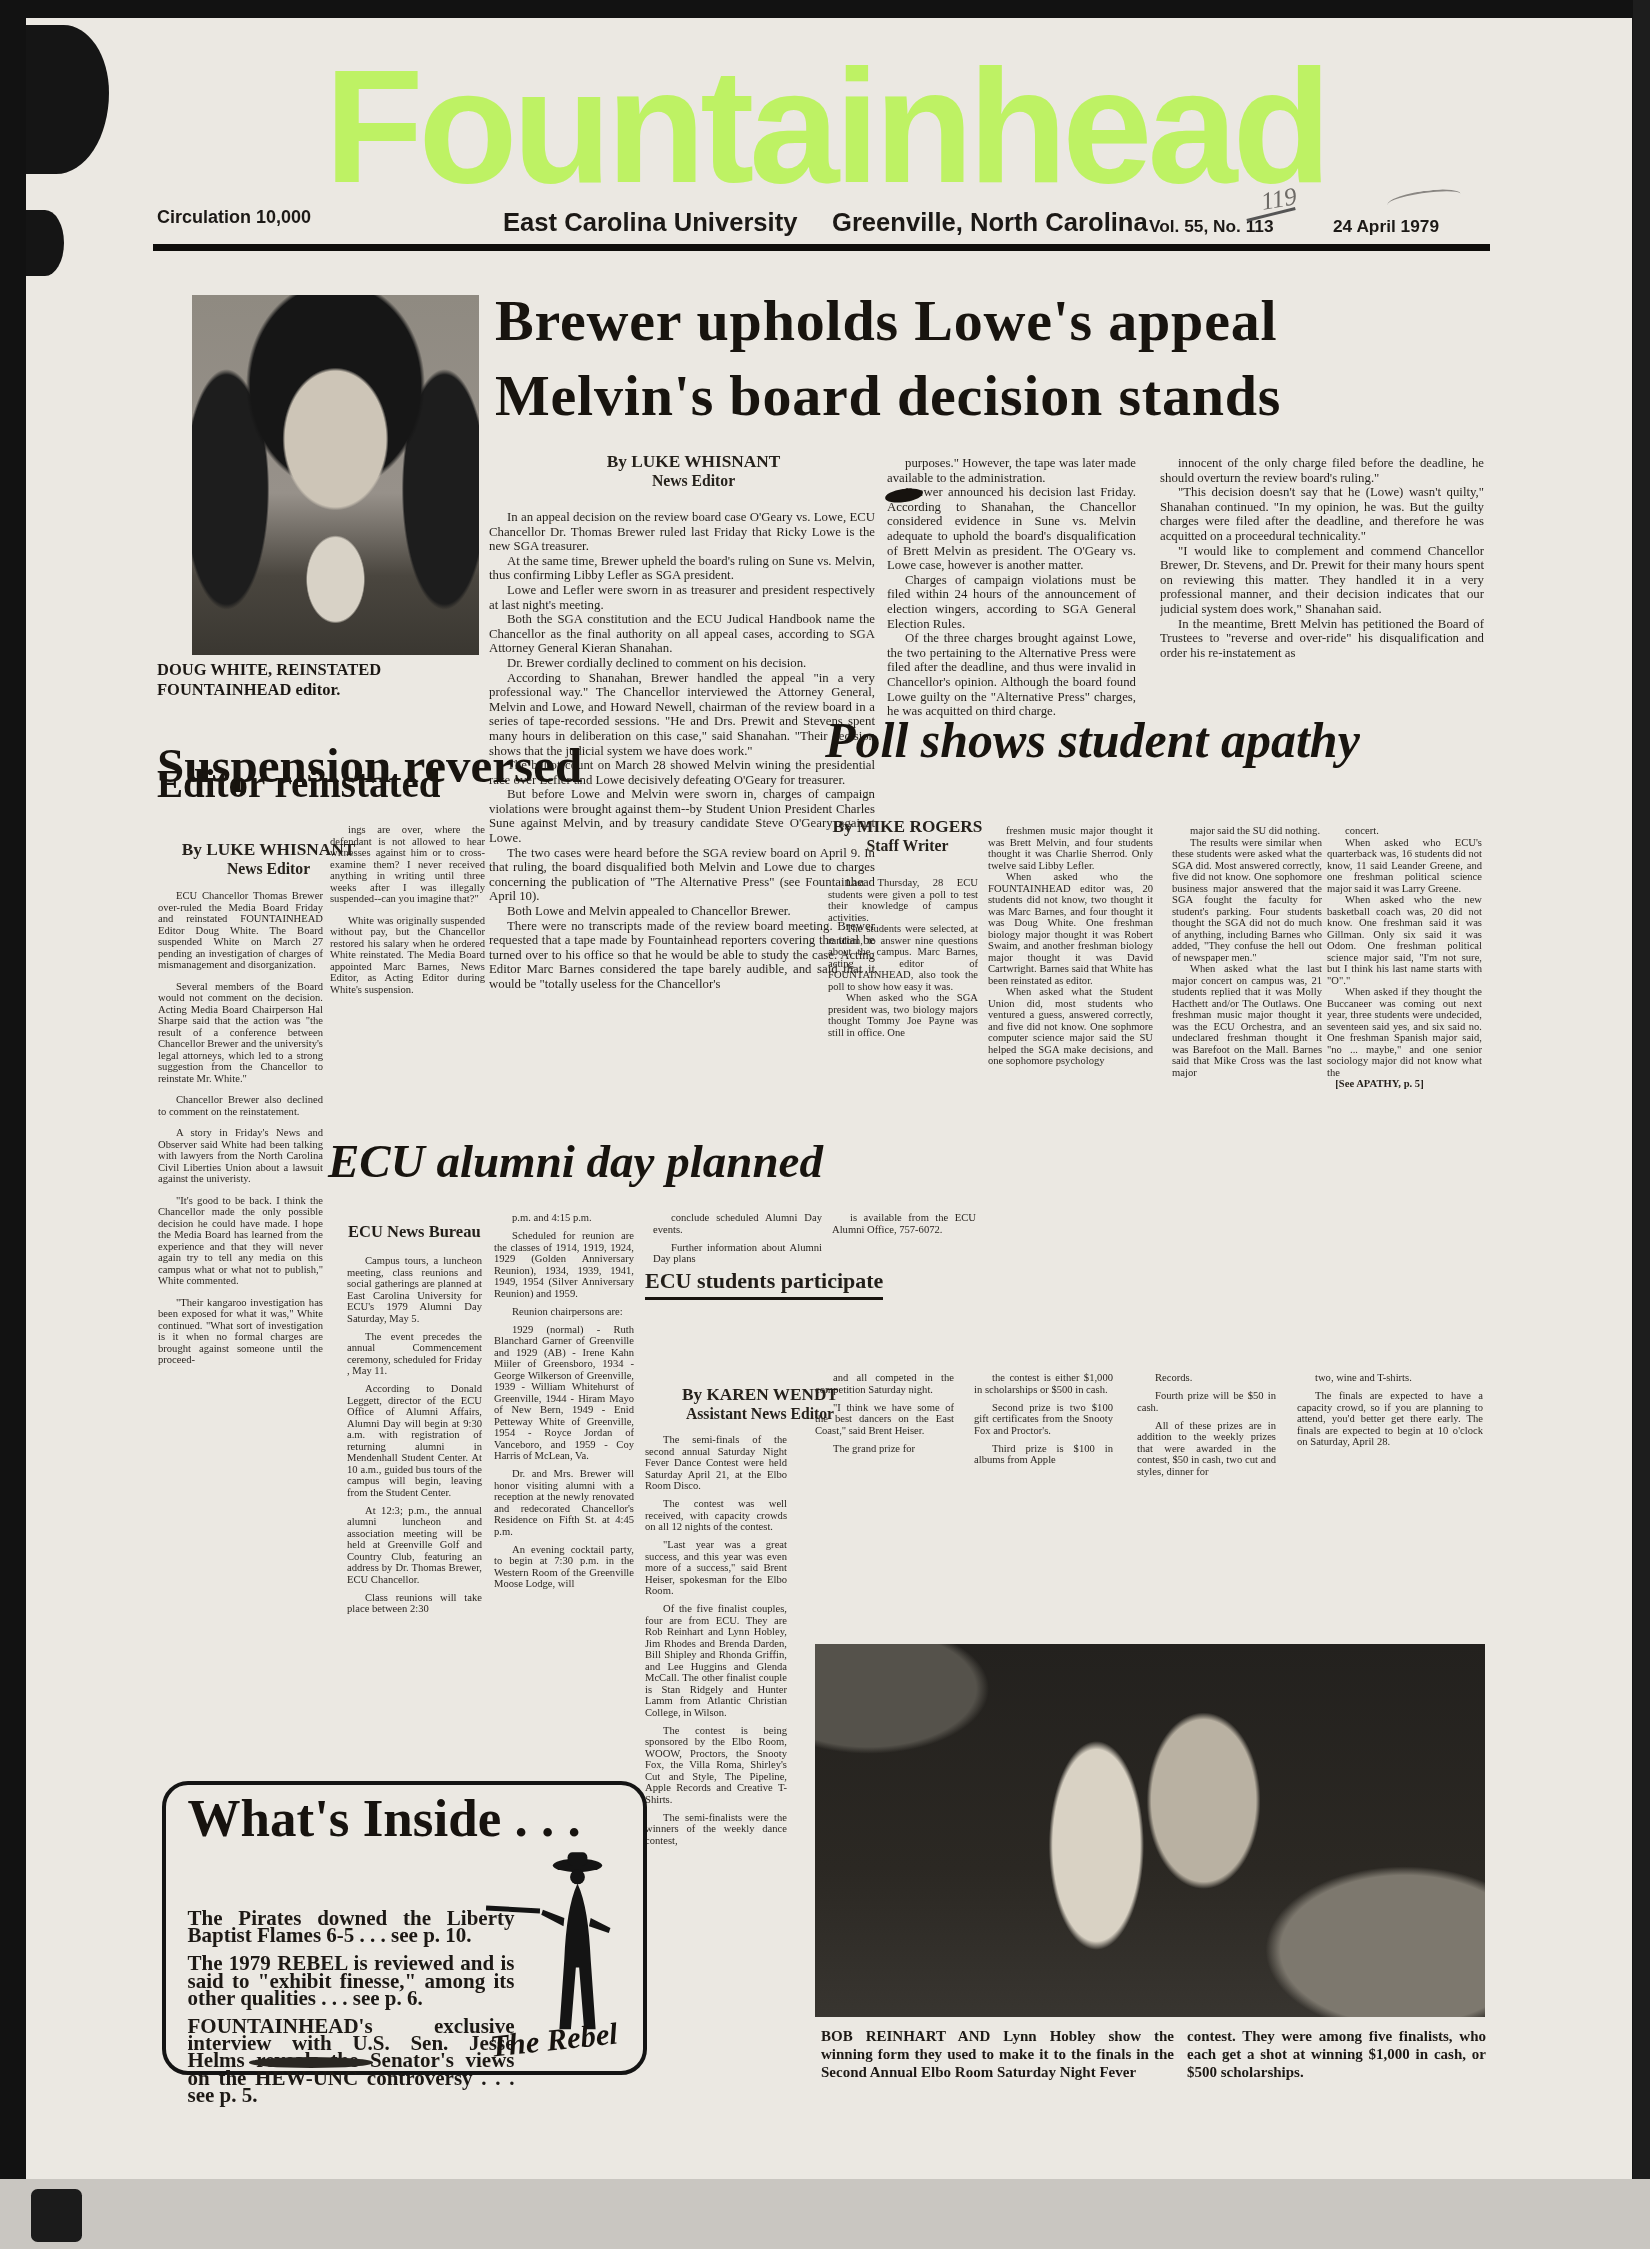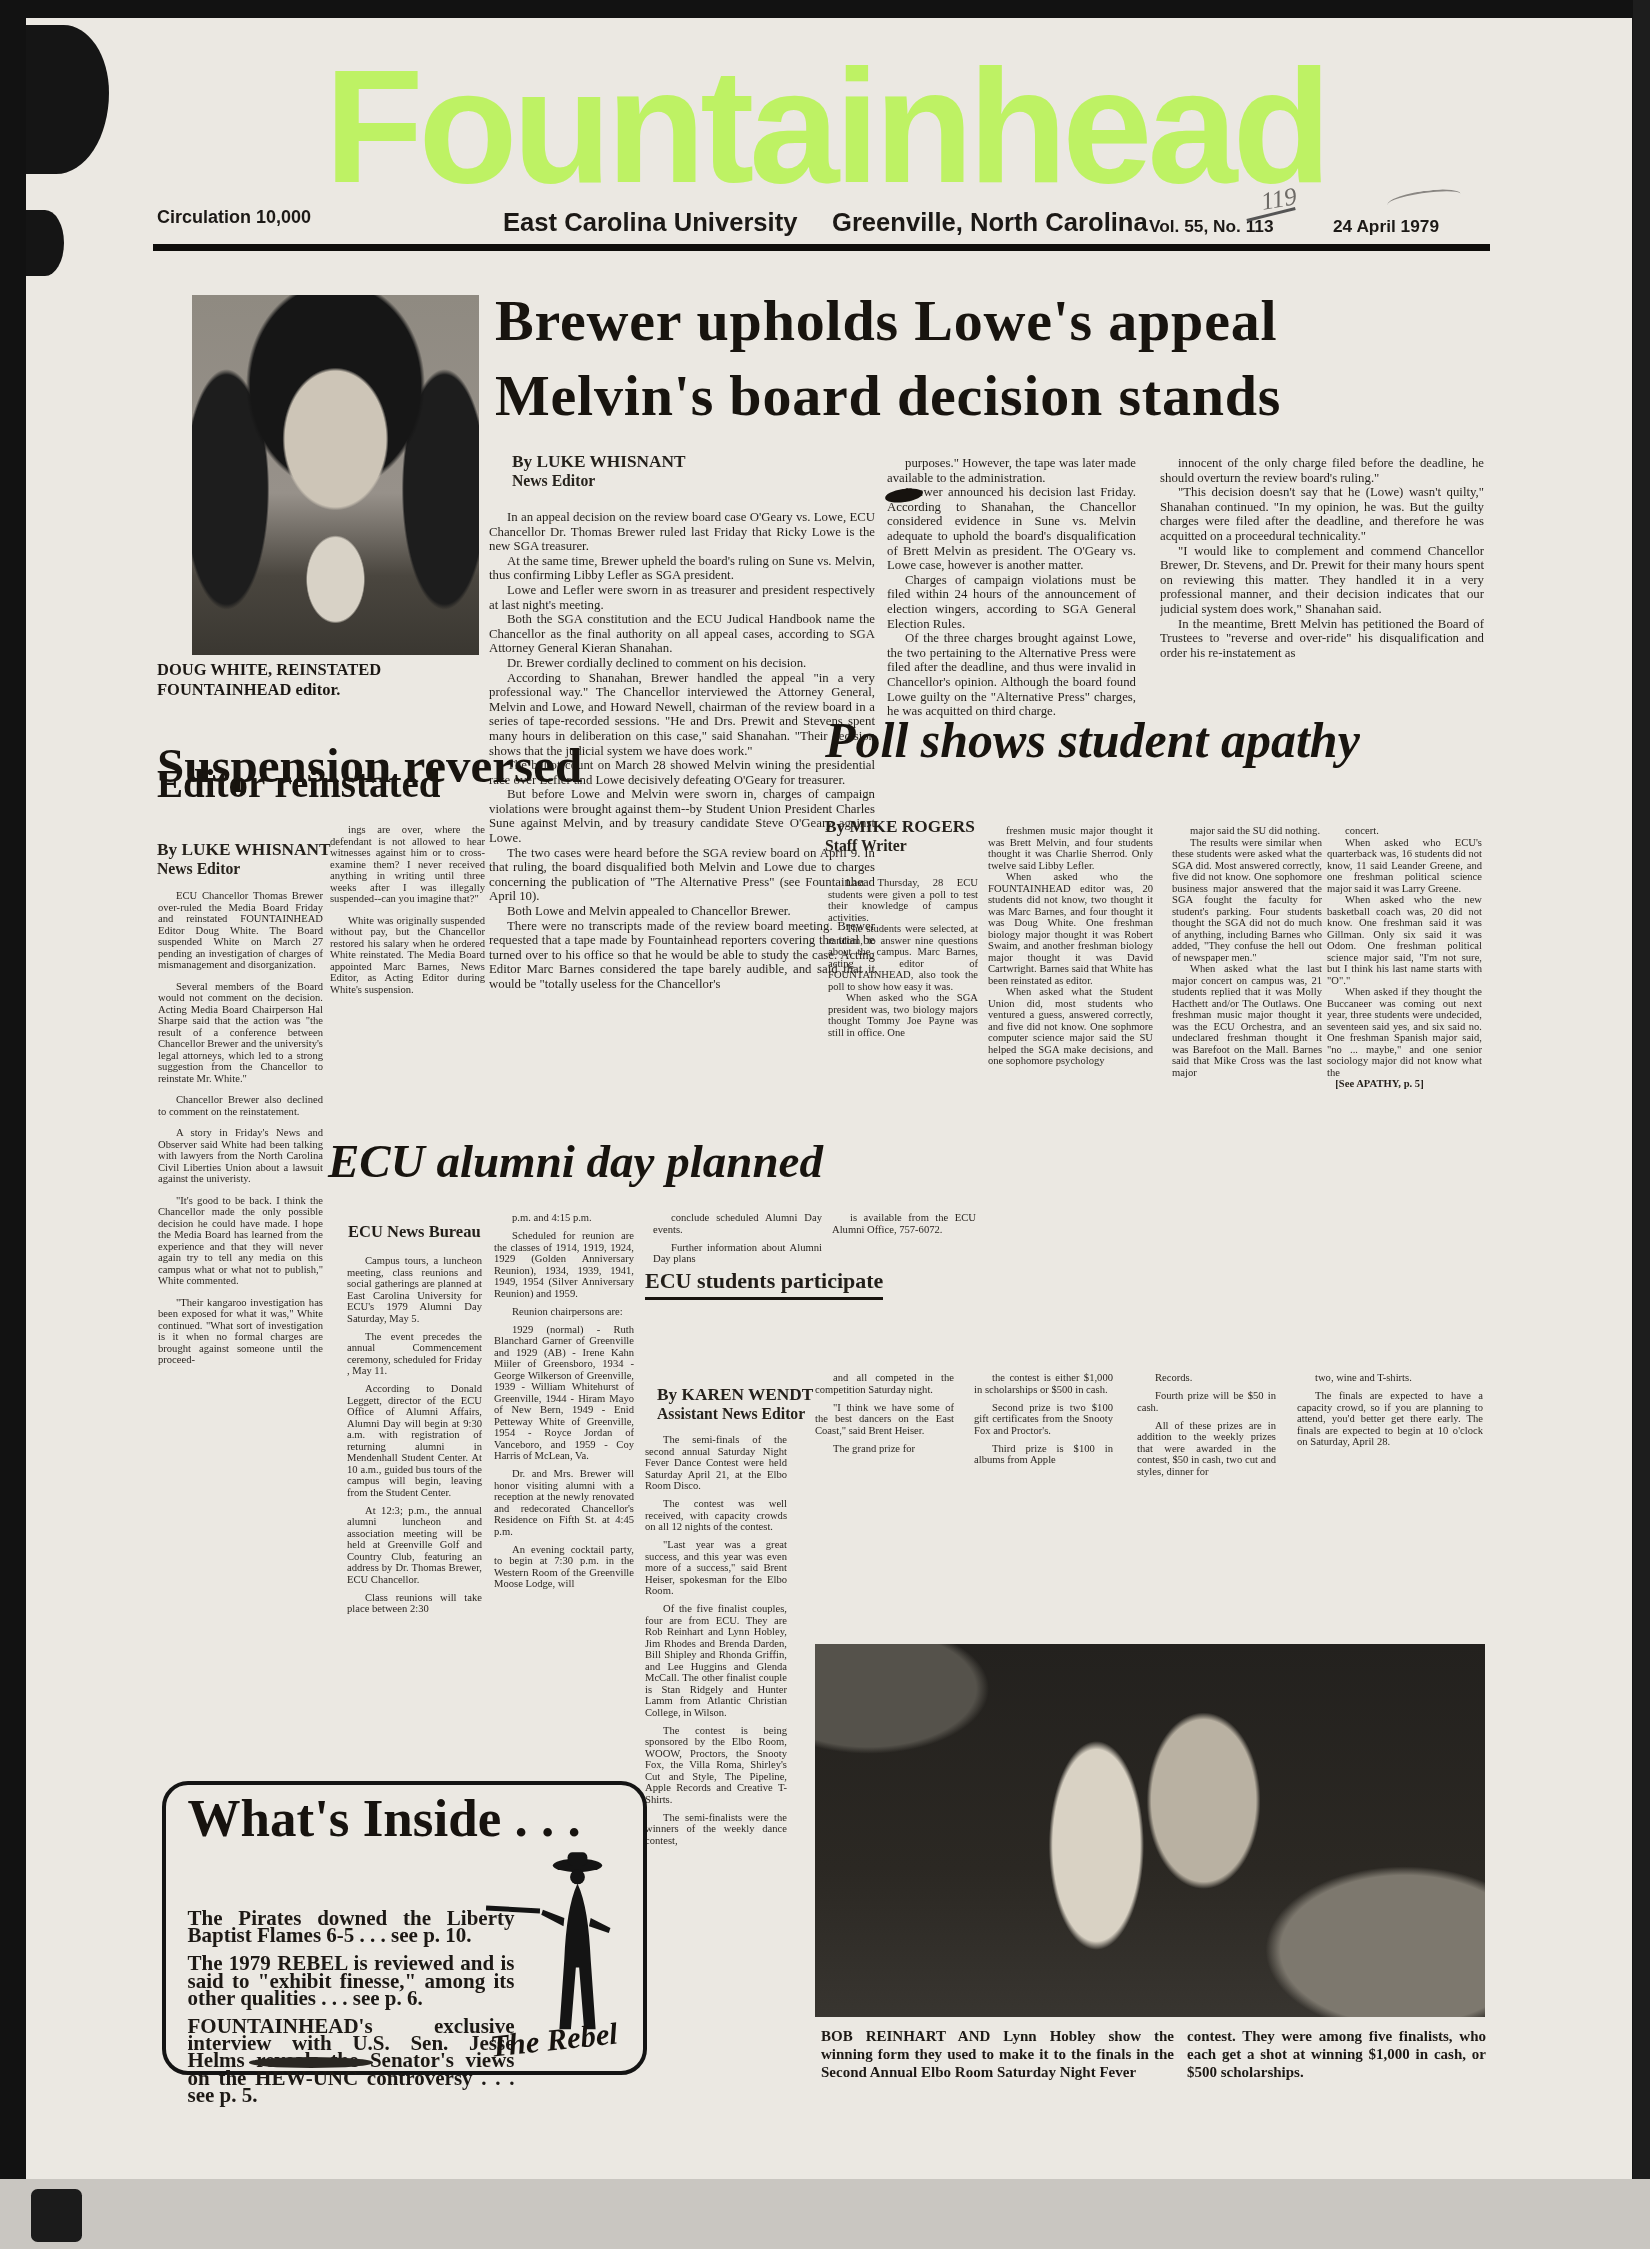--- a/index.html
+++ b/index.html
@@ -30,21 +30,21 @@
   #vol-strike{position:absolute;left:1246px;top:213px;width:50px;height:2.5px;background:#555;transform:rotate(-14deg);}
   #vol-hand{position:absolute;left:1261px;top:185px;font-size:25px;color:#6d6a66;
       font-style:italic;transform:rotate(-10deg);font-family:"Liberation Serif",serif;}
   #date-scribble{position:absolute;left:1387px;top:191px;width:74px;height:15px;
       border-top:2.5px solid #8a8783;border-radius:60% 40% 0 0;transform:rotate(-6deg);}
   #rule-masthead{position:absolute;left:153px;top:244px;width:1337px;height:6.6px;background:#0f0d0b;}
   
   .hl{position:absolute;font-weight:bold;color:#18140f;white-space:nowrap;}
   #lead-hl1{left:495px;top:287px;font-size:58px;letter-spacing:0.8px;}
   #lead-hl2{left:495px;top:362px;font-size:58px;letter-spacing:0.8px;}
-  .byline{position:absolute;font-weight:bold;color:#26221c;}
+  .byline{position:absolute;text-align:center;font-weight:bold;color:#26221c;}
   .byline .b1{font-size:17.3px;}
   .byline .b2{font-size:15.7px;}
   #lead-byline{left:512px;top:452px;width:363px;}
   #susp-hl1{left:157px;top:713px;font-size:49px;margin-top:24px;}
   #susp-hl2{left:157px;top:761px;font-size:39px;}
   #susp-byline{left:157px;top:840px;width:223px;}
   #poll-hl{left:825px;top:711px;font-size:50px;font-style:italic;}
   #poll-byline{left:825px;top:817px;width:165px;}
   #alumni-hl{left:328px;top:1134px;font-size:47px;font-style:italic;}
   #alumni-byline{position:absolute;left:348px;top:1222px;font-size:16.5px;font-weight:bold;}

